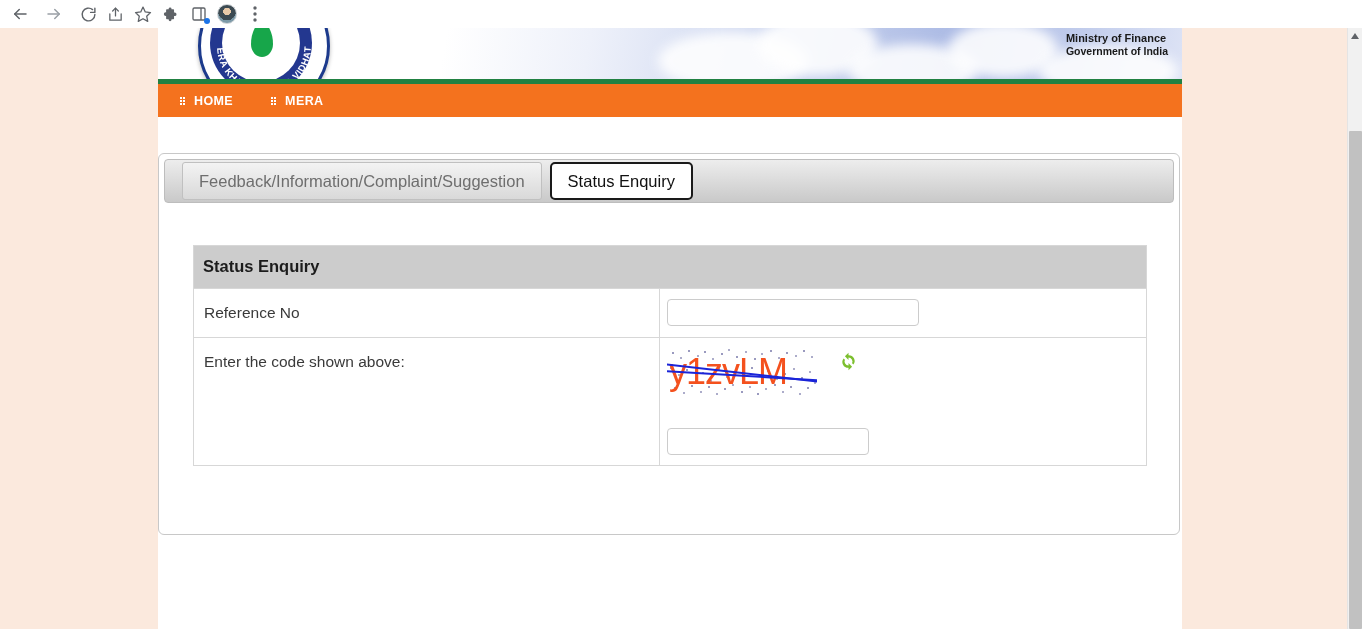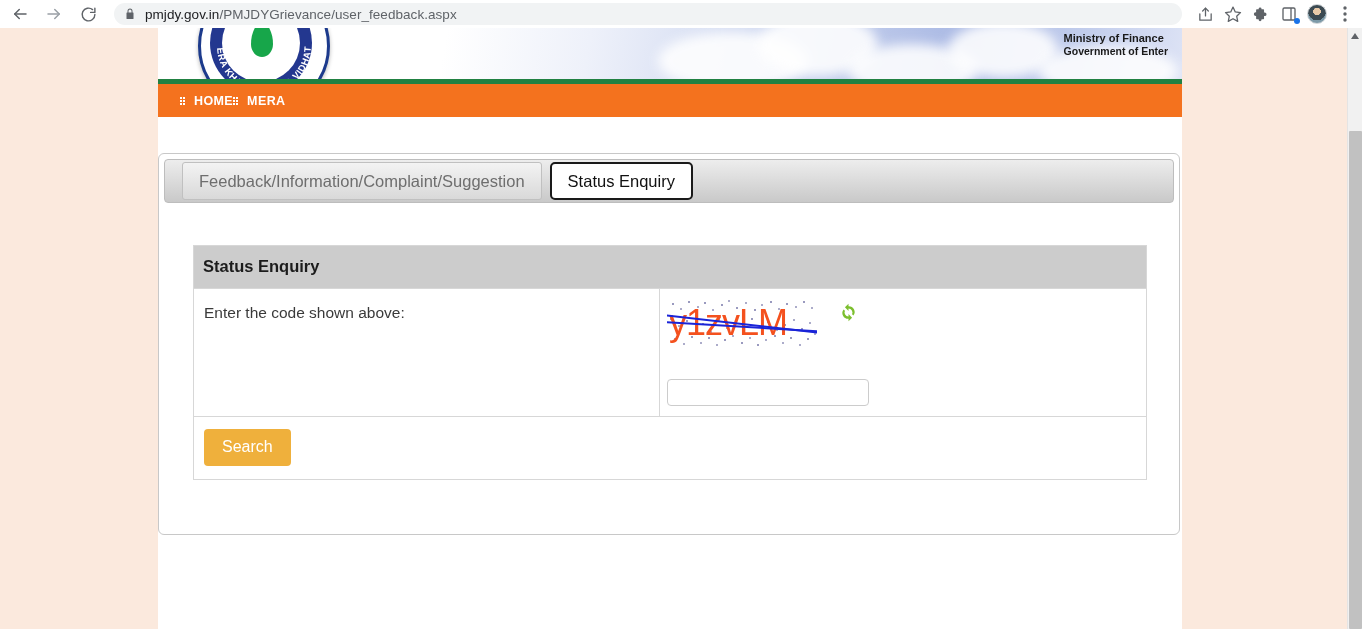--- a/index.html
+++ b/index.html
@@ -174,20 +174,21 @@
   #green-stripe {
     height: 5px;
     background: #218142;
   }
   #nav-bar {
     height: 33px;
     background: #f4721e;
     display: flex;
     align-items: center;
     padding-left: 22px;
+    gap: 38px;
   }
   .nav-item {
     display: flex;
     align-items: center;
     gap: 9px;
     color: #ffffff;
     font-size: 12.5px;
     font-weight: bold;
     letter-spacing: .4px;
   }
@@ -395,28 +396,20 @@
     </svg>
   </div>
 
   <div class="nav-btn">
     <svg width="17" height="17" viewBox="0 0 24 24" fill="none" stroke="#5f6368" stroke-width="2" stroke-linecap="round" stroke-linejoin="round">
       <path d="M21 12a9 9 0 1 1-3.2-6.9"></path>
         <polyline points="21,3 21,9 15,9"></polyline>
     </svg>
   </div>
 
-  <div id="omnibox">
-    <span id="lock-icon">
-      <svg width="12" height="14" viewBox="0 0 24 24" fill="#5f6368">
-        <path d="M12 1a5 5 0 0 0-5 5v3H6a1 1 0 0 0-1 1v11a1 1 0 0 0 1 1h12a1 1 0 0 0 1-1V10a1 1 0 0 0-1-1h-1V6a5 5 0 0 0-5-5zm0 2a3 3 0 0 1 3 3v3H9V6a3 3 0 0 1 3-3z"></path>
-      </svg>
-    </span>
-    <span id="url-text"><span>pmjdy.gov.in</span><span class="dim">/PMJDYGrievance/user_feedback.aspx</span></span>
-  </div>
 
   <div class="omni-right">
     <div class="chrome-icon">
       <svg width="17" height="17" viewBox="0 0 24 24" fill="none" stroke="#5f6368" stroke-width="1.8" stroke-linecap="round" stroke-linejoin="round">
         <path d="M4 11v9h16v-9"></path>
           <polyline points="12,3 12,14"></polyline>
           <polyline points="8,7 12,3 16,7"></polyline>
       </svg>
     </div>
     <div class="chrome-icon">
@@ -468,21 +461,21 @@
             <path id="motto-arc" d="M 16 63 A 47 47 0 0 0 110 63"></path>
           </defs>
           <text>
             <textPath href="#motto-arc" startOffset="50%" text-anchor="middle">MERA KHATA BHAGYA VIDHATA</textPath>
           </text>
         </svg>
       </div>
 
       <div id="ministry-block">
         <div id="ministry-line1">Ministry of Finance</div>
-        <div id="ministry-line2">Government of Enter</div>
+        <div id="ministry-line2">Government of India</div>
       </div>
     </div>
 
     <div id="green-stripe"></div>
 
     <div id="nav-bar">
       <div class="nav-item">
         <span class="nav-dots">
             <i></i>
             <i></i>
@@ -512,20 +505,26 @@
         <div class="tab" id="tab-feedback">Feedback/Information/Complaint/Suggestion</div>
         <div class="tab" id="tab-status">Status Enquiry</div>
       </div>
 
       <table id="form-table">
         <tbody>
             <tr>
           <td colspan="2" id="panel-title">Status Enquiry</td>
         </tr>
 
+        <tr>
+          <td class="cell-label">Reference No</td>
+          <td class="cell-field">
+            <input class="txt-input" id="reference-no-input" type="text" placeholder="" style="">
+          </td>
+        </tr>
 
         <tr>
           <td class="cell-label" id="captcha-row-label">Enter the code shown above:</td>
           <td class="cell-field">
             <div id="captcha-area">
               <div id="captcha-img">
                 <svg id="captcha-noise" viewBox="0 0 150 48">
                   <g fill="#1a1a6e">
                     <circle cx="6" cy="5" r="0.8"></circle>
                         <circle cx="14" cy="10" r="0.7"></circle>
@@ -593,25 +592,20 @@
                   <path d="M12 4V1L7.5 5.5 12 10V7a5 5 0 0 1 4.5 7.2l1.7 1.7A7.4 7.4 0 0 0 12 4z"></path>
                   <path d="M12 20v3l4.5-4.5L12 14v3a5 5 0 0 1-4.5-7.2L5.8 8.1A7.4 7.4 0 0 0 12 20z"></path>
                 </svg>
               </span>
             </div>
 
             <input class="txt-input" id="captcha-input" type="text" placeholder="" style="">
           </td>
         </tr>
 
-        <tr id="search-row">
-          <td colspan="2">
-            <button id="search-button">Search</button>
-          </td>
-        </tr>
       </tbody>
         </table>
 
     </div>
   </div>
 </div>
 
 <div id="scrollbar">
   <div id="scroll-up-arrow">
     <svg width="8" height="6" viewBox="0 0 8 6" fill="#5f6368">

